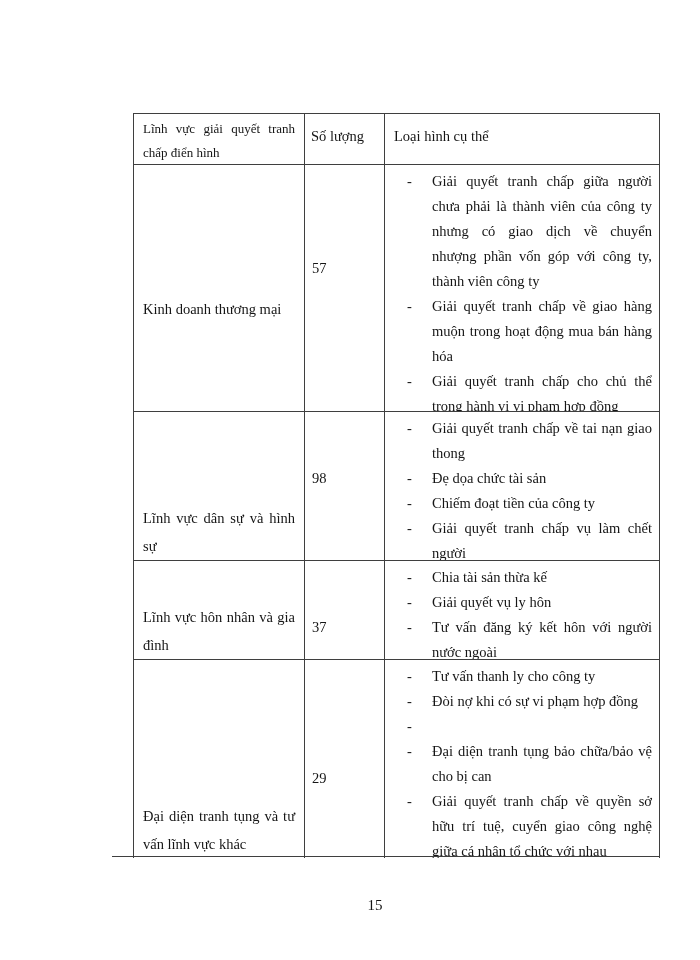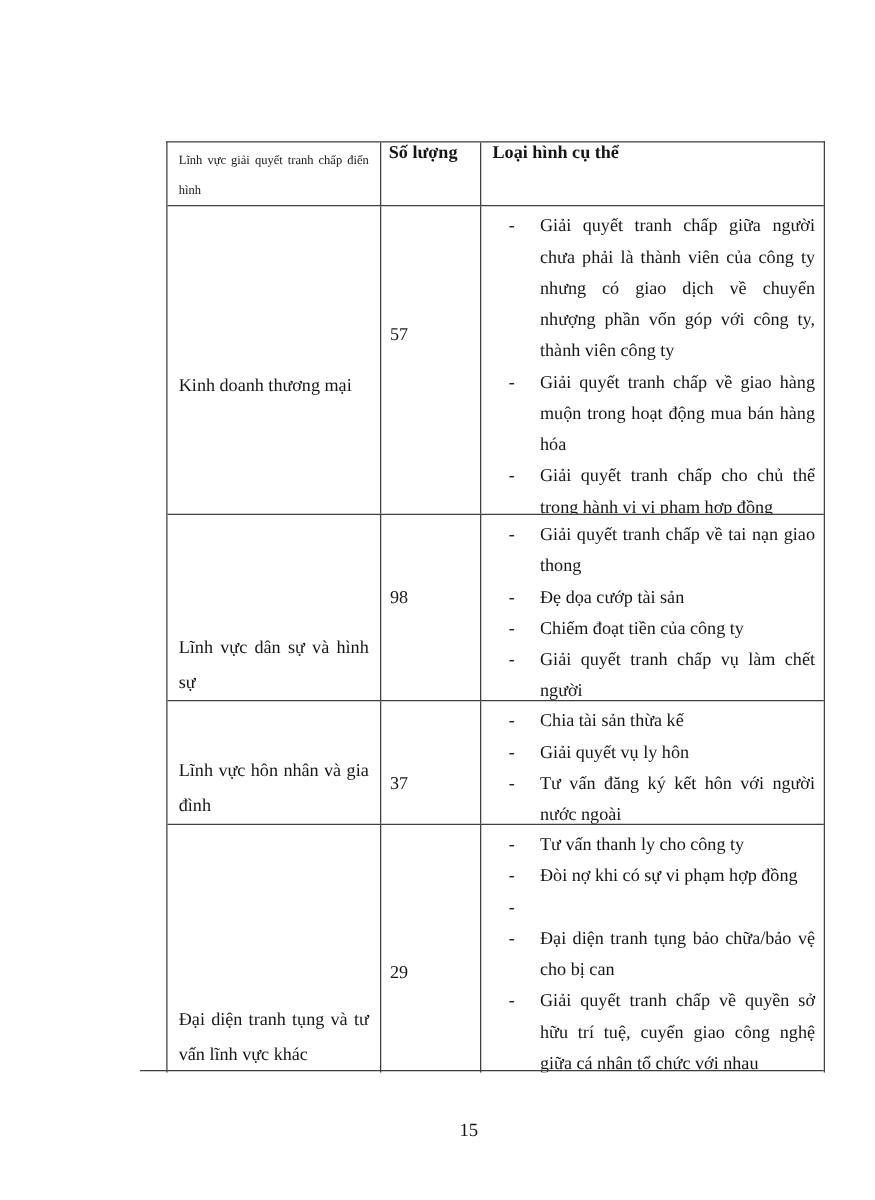--- a/index.html
+++ b/index.html
@@ -16,24 +16,24 @@
   .trow + .trow{border-top:1px solid #3f3f3f;}
   .rh{height:50px;}
   .r1{height:246px;}
   .r2{height:148px;}
   .r3{height:98px;}
   .r4{height:198px;}
   .cell{overflow:hidden;}
   .c1,.hc1{border-right:1px solid #3f3f3f;}
   .c2,.hc2{border-right:1px solid #3f3f3f;}
   .hc1{
-    padding:3px 9px 0 9px;line-height:24px;font-size:10px;
+    padding:3px 9px 0 9px;line-height:24px;font-size:13px;
     text-align:justify;
   }
-  .hc2,.hc3{display:flex;align-items:flex-start;font-size:14.5px;font-weight:bold;}
+  .hc2,.hc3{display:flex;align-items:center;font-size:14.5px;}
   .hc2{padding:0 4px 5px 6px;}
   .hc3{padding:0 4px 5px 9px;}
   .c1{
     display:flex;flex-direction:column;justify-content:flex-end;
     padding-left:9px;padding-right:9px;
     font-size:14.5px;line-height:28px;text-align:justify;
   }
   .c2{
     display:flex;align-items:center;
     padding-left:7px;font-size:14.5px;line-height:28px;
@@ -105,21 +105,21 @@
       <span>98</span>
     </div>
     <div class="cell c3">
       <ul class="bullets">
         <li>
           <span class="dash">-</span>
           <span class="btext">Giải quyết tranh chấp về tai nạn giao thong</span>
         </li>
         <li>
           <span class="dash">-</span>
-          <span class="btext">Đẹ dọa cướp tài sản</span>
+          <span class="btext">Đẹ dọa chức tài sản</span>
         </li>
         <li>
           <span class="dash">-</span>
           <span class="btext">Chiếm đoạt tiền của công ty</span>
         </li>
         <li>
           <span class="dash">-</span>
           <span class="btext">Giải quyết tranh chấp vụ làm chết người</span>
         </li>
       </ul>

